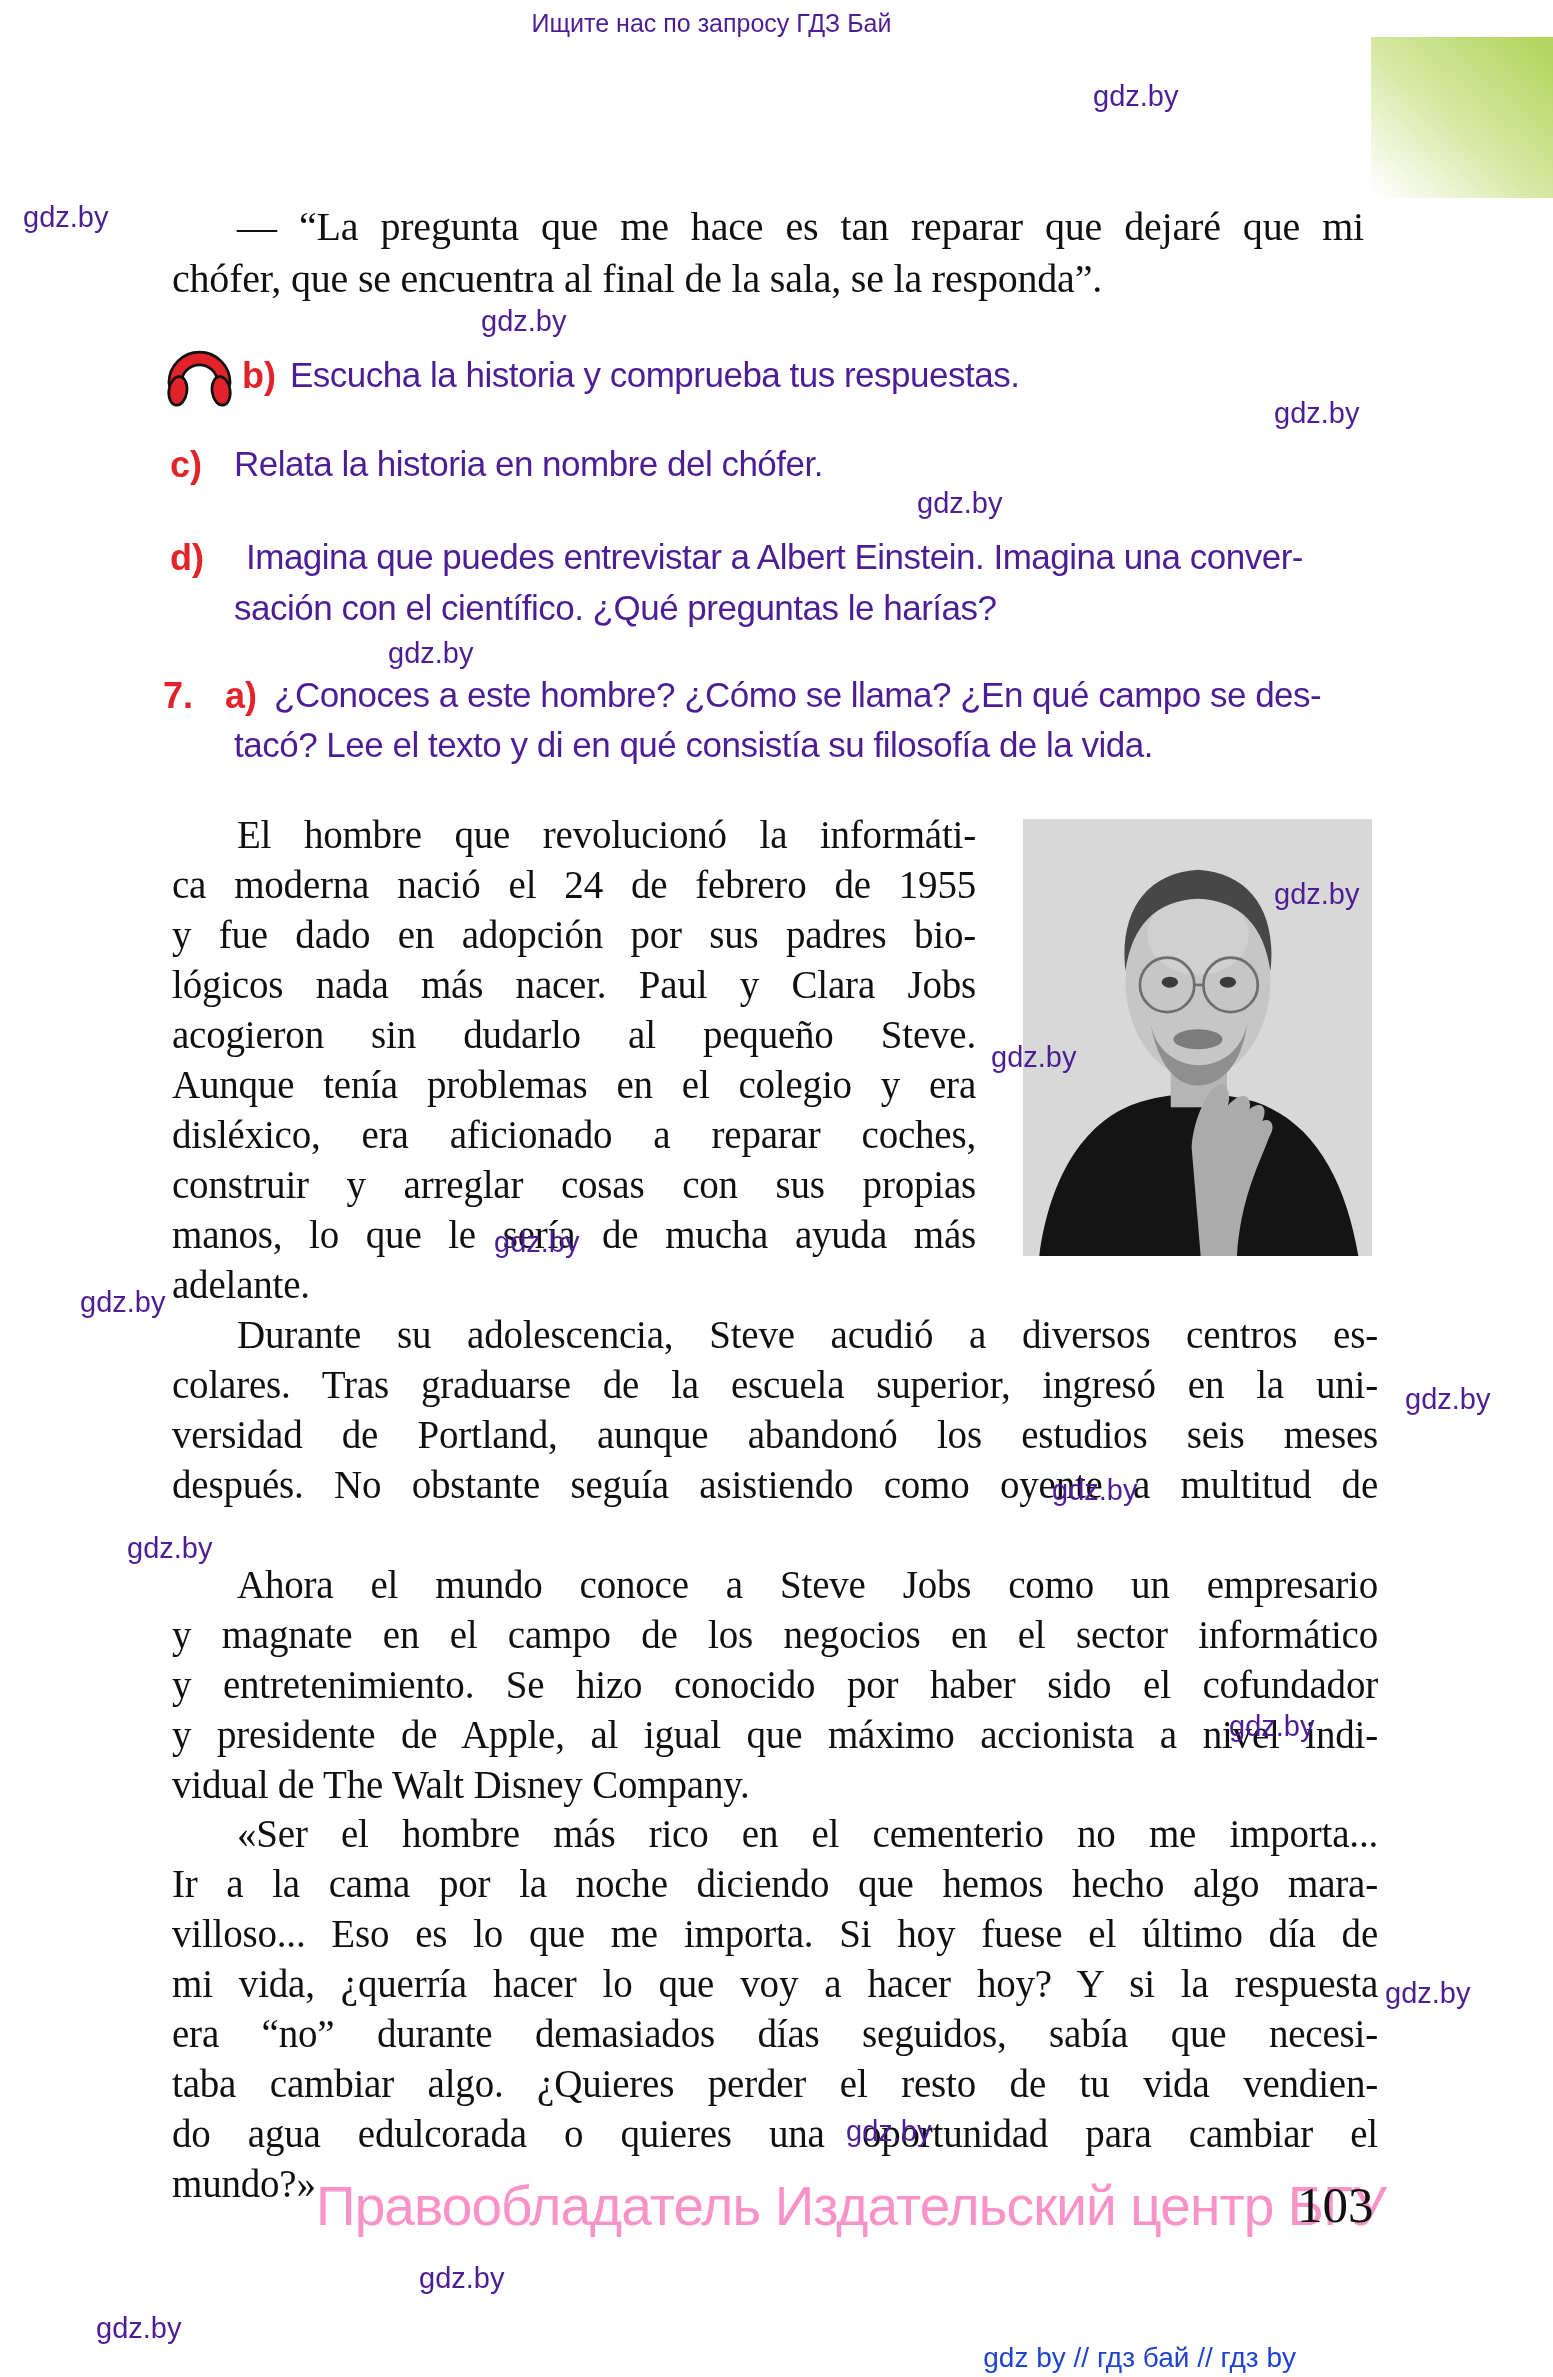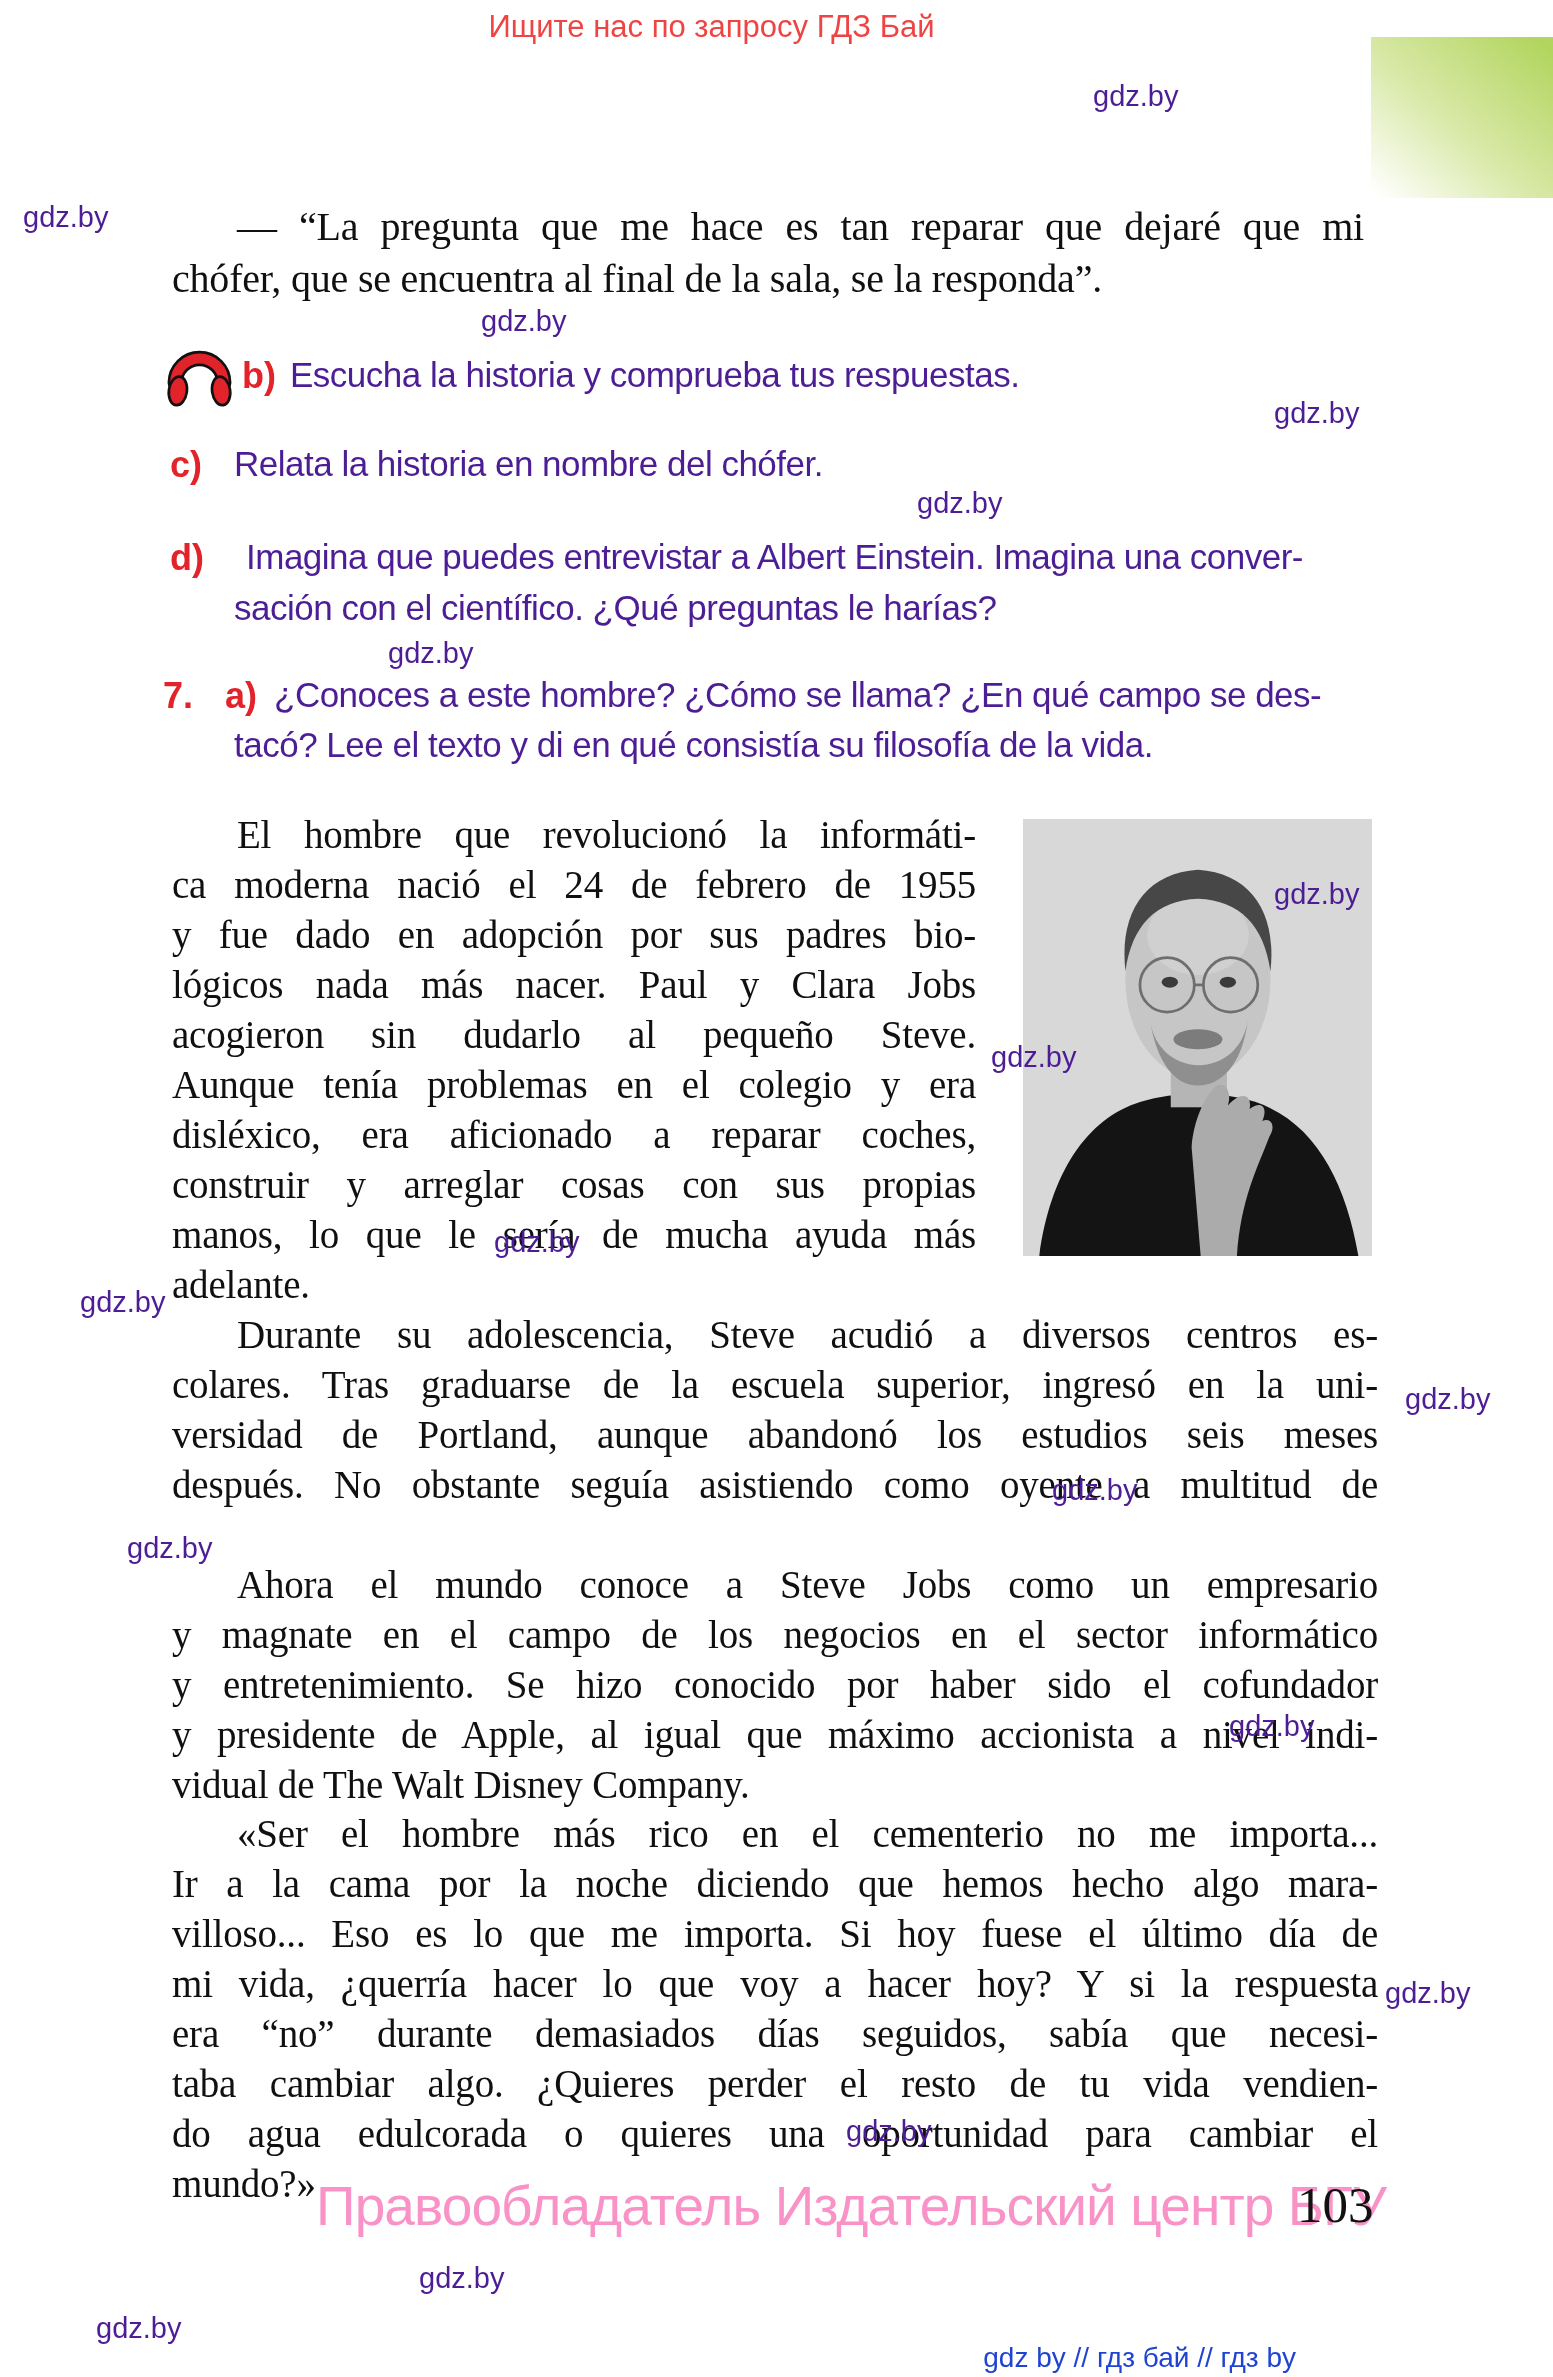--- a/index.html
+++ b/index.html
@@ -3,21 +3,21 @@
 <meta charset="utf-8">
 <style>
   html, body { margin: 0; padding: 0; background: #ffffff; }
   .page {
     position: relative; width: 1553px; height: 2377px;
     background: #ffffff; overflow: hidden;
     font-family: "Liberation Sans", sans-serif;
   }
   .green-banner {
     position: absolute; left: 0; top: 9px; width: 1423px;
-    text-align: center; font-size: 31px; color: #ef4444;
+    text-align: center; font-size: 25px; color: #4c1d95;
     font-family: "Liberation Sans", sans-serif;
   }
   .green-box {
     position: absolute; left: 1371px; top: 37px; width: 182px; height: 161px;
     background: linear-gradient(to top right, #ffffff 2%, #d9e9a8 45%, #b2d55f 95%);
   }
   .wm {
     position: absolute; font-size: 29px; color: #4c1d95;
     font-family: Liberation Sans, sans-serif; white-space: nowrap; z-index: 5;
   }

